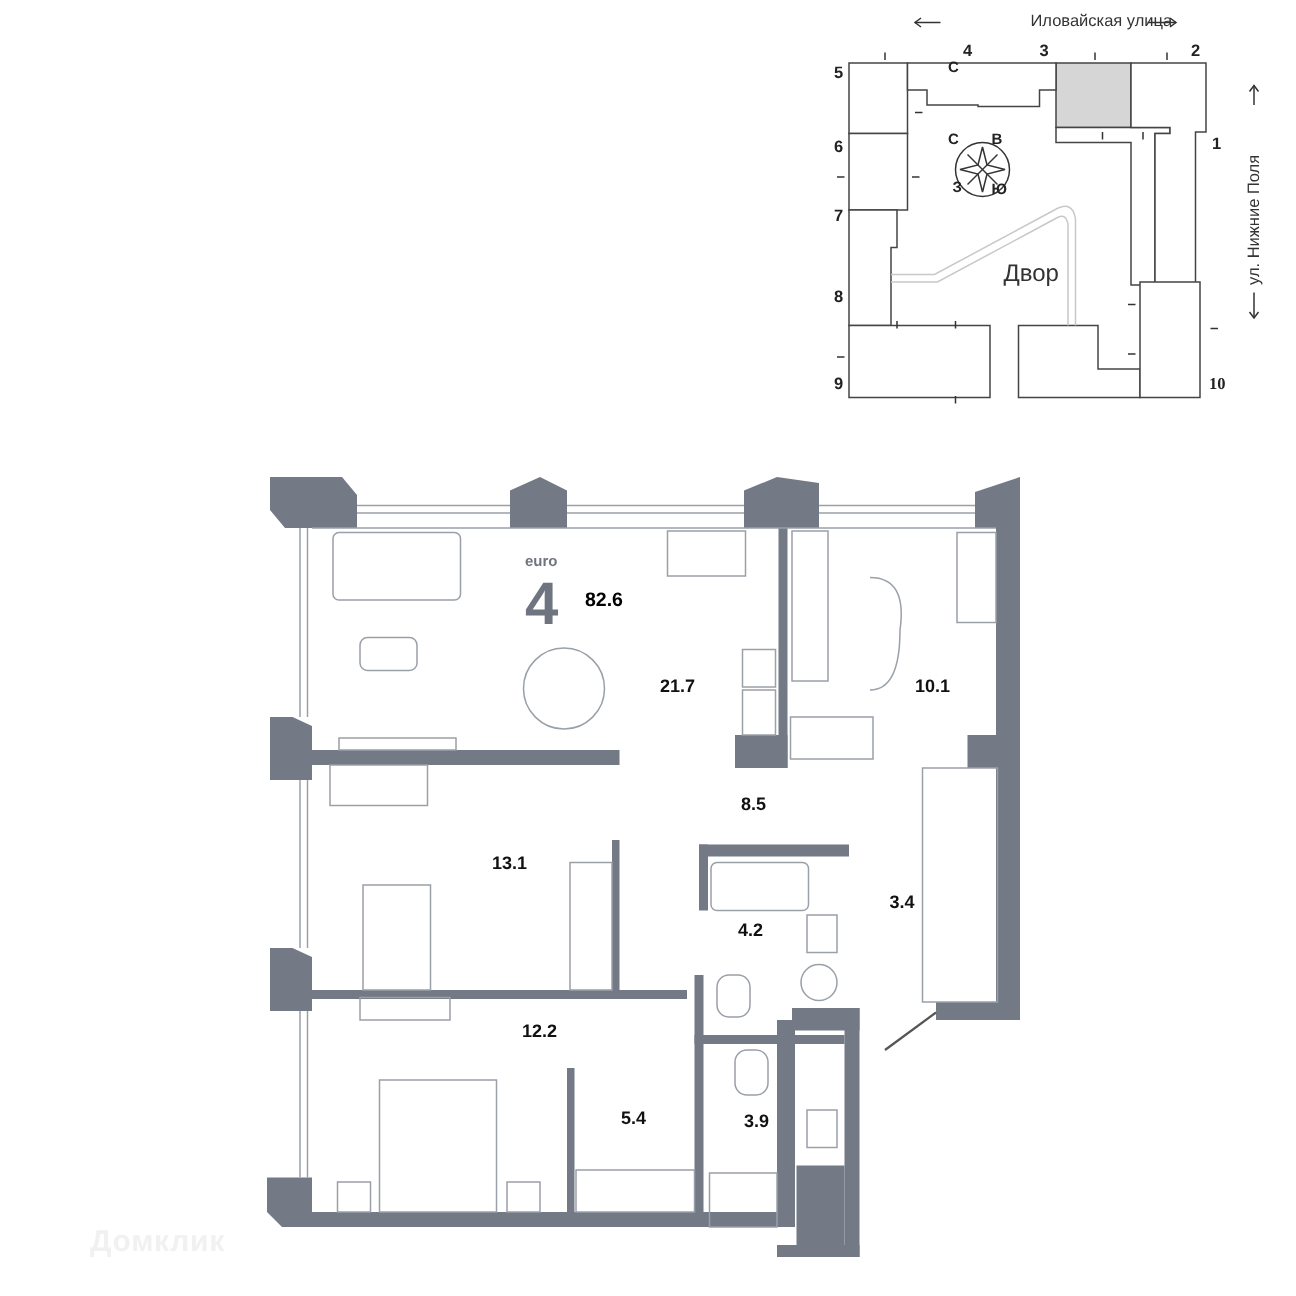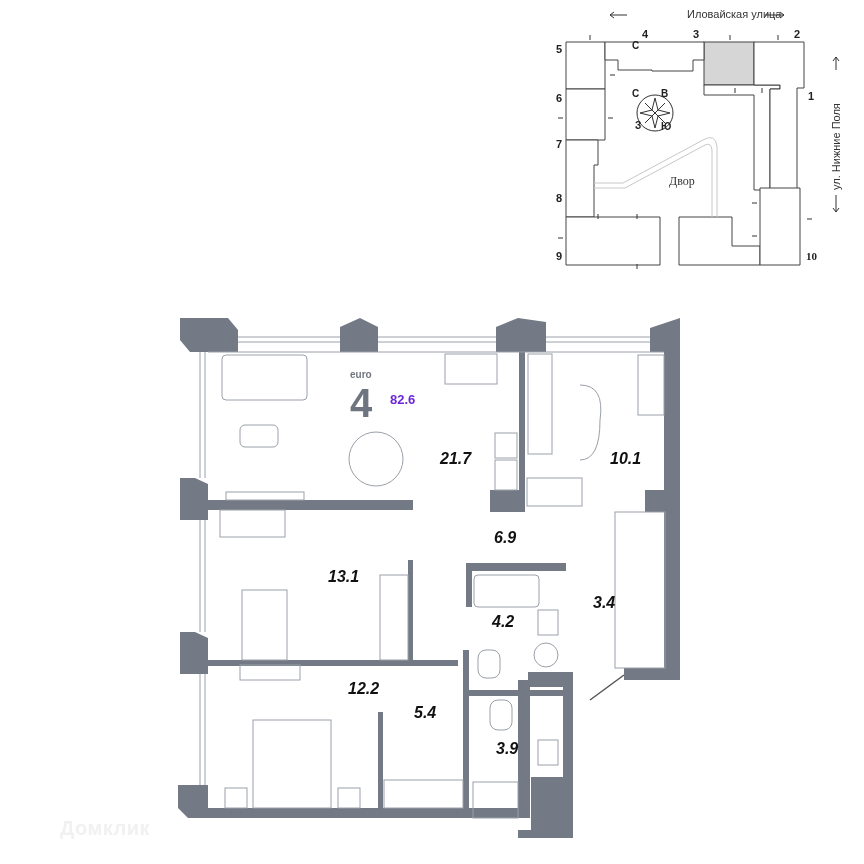--- a/index.html
+++ b/index.html
@@ -1,23 +1,23 @@
 <!DOCTYPE html>
 <html><head>
 <meta charset="utf-8">
 <style>
   html,body{margin:0;padding:0;background:#ffffff;}
   body{width:864px;height:864px;position:relative;overflow:hidden;font-family:"Liberation Sans",sans-serif;color:#1a1a1a;}
   .site-num{position:absolute;font-size:11px;font-weight:bold;color:#222;}
   .street{position:absolute;font-size:11px;color:#333;white-space:nowrap;}
-  .area{position:absolute;font-size:16px;font-weight:bold;color:#111;font-style:italic;}
-  .courtyard{position:absolute;font-size:12px;color:#333;font-family:Liberation Serif, serif;}
+  .area{position:absolute;font-size:12px;font-weight:bold;color:#111;}
+  .courtyard{position:absolute;font-size:16px;color:#333;}
   .euro{position:absolute;font-size:10px;color:#707680;font-weight:bold;}
   .rooms{position:absolute;font-size:40px;color:#6f7580;font-weight:bold;line-height:1;}
-  .total{position:absolute;font-size:13px;font-weight:bold;color:#6d28d9;}
+  .total{position:absolute;font-size:13px;font-weight:bold;color:#000000;}
   .watermark{position:absolute;font-size:20px;font-weight:bold;color:#f1f1f1;letter-spacing:0.5px;}
   svg{position:absolute;left:0;top:0;}
 </style>
 </head>
 <body>
 
 <div>
   <svg width="864" height="300">
 
     <g stroke="#333" stroke-width="1" fill="none">
@@ -184,21 +184,21 @@
     <line x1="590" y1="700" x2="624" y2="675" stroke="#555" stroke-width="1.5"></line>
   </svg>
 
   <div class="euro" style="left:350px;top:369px;">euro</div>
   <div class="rooms" style="left:350px;top:383px;">4</div>
   <div class="total" style="left:390px;top:392px;">82.6</div>
 
   <div class="area" style="left:440px;top:450px;">21.7</div>
   <div class="area" style="left:610px;top:450px;">10.1</div>
   <div class="area" style="left:328px;top:548px;margin-top:20px;">13.1</div>
-  <div class="area" style="left:494px;top:529px;">6.9</div>
+  <div class="area" style="left:494px;top:529px;">8.5</div>
   <div class="area" style="left:593px;top:594px;">3.4</div>
   <div class="area" style="left:492px;top:613px;">4.2</div>
   <div class="area" style="left:348px;top:680px;">12.2</div>
-  <div class="area" style="left:414px;top:704px;">5.4</div>
+  <div class="area" style="left:414px;top:738px;">5.4</div>
   <div class="area" style="left:496px;top:740px;">3.9</div>
 </div>
 
 <div class="watermark" style="left:60px;top:817px;">Домклик</div>
 
 </body></html>

